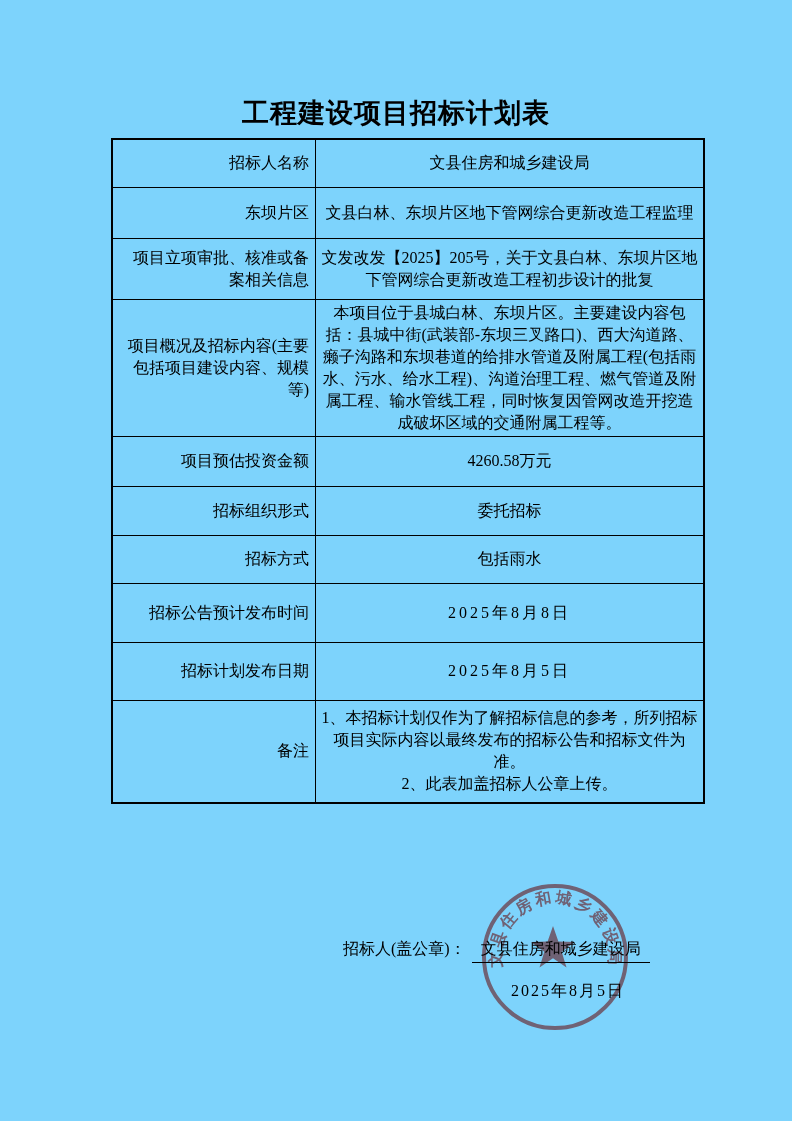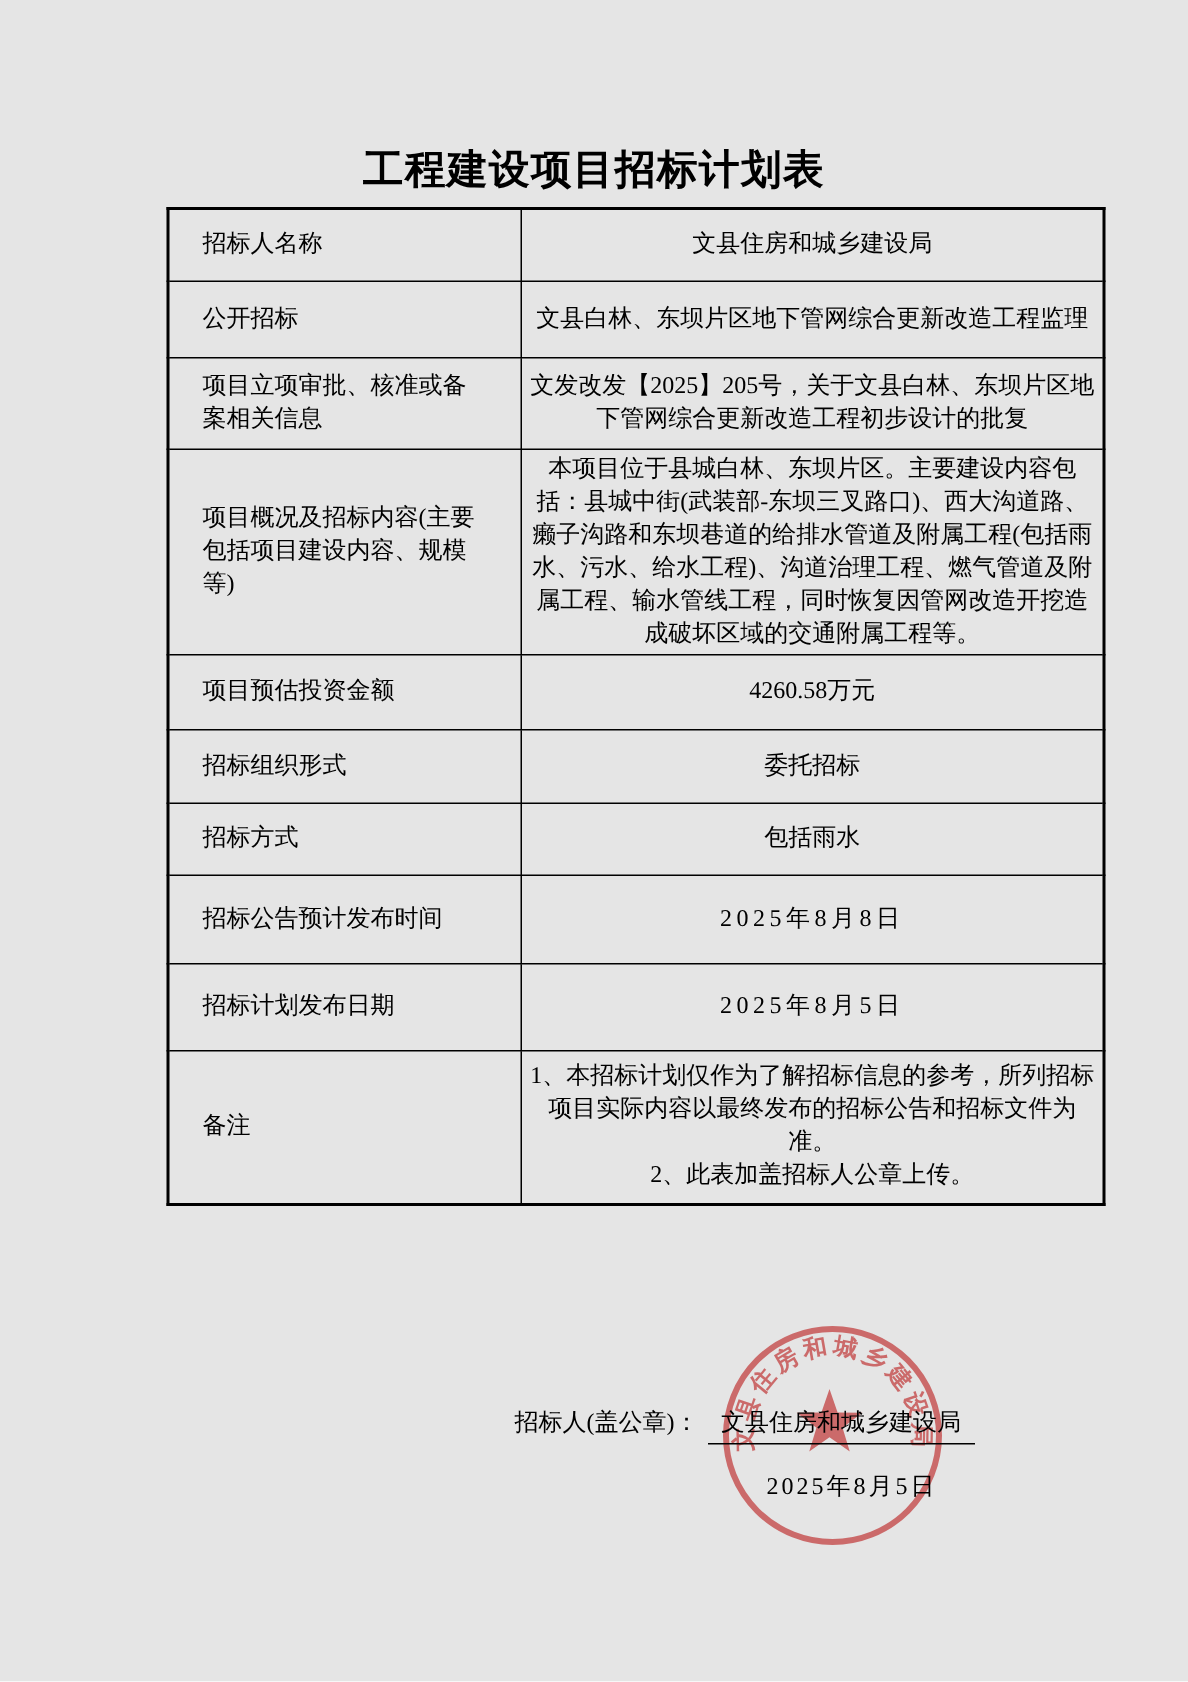--- a/index.html
+++ b/index.html
@@ -4,21 +4,21 @@
 <style>
   html, body {
     margin: 0;
     padding: 0;
     background: #ffffff;
   }
   .page {
     position: relative;
     width: 792px;
     height: 1121px;
-    background: #e5e5e5;
+    background: #7dd3fc;
     font-family: "Liberation Serif", "DejaVu Serif", serif;
     color: #000000;
     overflow: hidden;
   }
   .doc-title {
     position: absolute;
     top: 95px;
     left: 0;
     width: 100%;
     text-align: center;
@@ -38,22 +38,22 @@
   }
   table.doc-table td {
     border: 1px solid #000;
     font-size: 16px;
     line-height: 22px;
     vertical-align: middle;
     overflow: hidden;
   }
   td.label-cell {
     width: 190px;
-    text-align: left;
-    padding: 2px 22px;
+    text-align: right;
+    padding: 2px 6px;
   }
   td.value-cell {
     width: 377px;
     text-align: center;
     padding: 2px 5px;
     white-space: pre-line;
   }
   td.value-cell.left {
     text-align: center;
   }
@@ -119,21 +119,21 @@
 
   <h1 class="doc-title">工程建设项目招标计划表</h1>
 
   <table class="doc-table">
     <tbody>
       <tr class="r1">
         <td class="label-cell">招标人名称</td>
         <td class="value-cell">文县住房和城乡建设局</td>
       </tr>
       <tr class="r2">
-        <td class="label-cell">公开招标</td>
+        <td class="label-cell">东坝片区</td>
         <td class="value-cell">文县白林、东坝片区地下管网综合更新改造工程监理</td>
       </tr>
       <tr class="r4">
         <td class="label-cell">项目立项审批、核准或备案相关信息</td>
         <td class="value-cell">文发改发【2025】205号，关于文县白林、东坝片区地下管网综合更新改造工程初步设计的批复</td>
       </tr>
       <tr class="r5">
         <td class="label-cell">项目概况及招标内容(主要包括项目建设内容、规模等)</td>
         <td class="value-cell left">本项目位于县城白林、东坝片区。主要建设内容包括：县城中街(武装部-东坝三叉路口)、西大沟道路、癞子沟路和东坝巷道的给排水管道及附属工程(包括雨水、污水、给水工程)、沟道治理工程、燃气管道及附属工程、输水管线工程，同时恢复因管网改造开挖造成破坏区域的交通附属工程等。</td>
       </tr>

